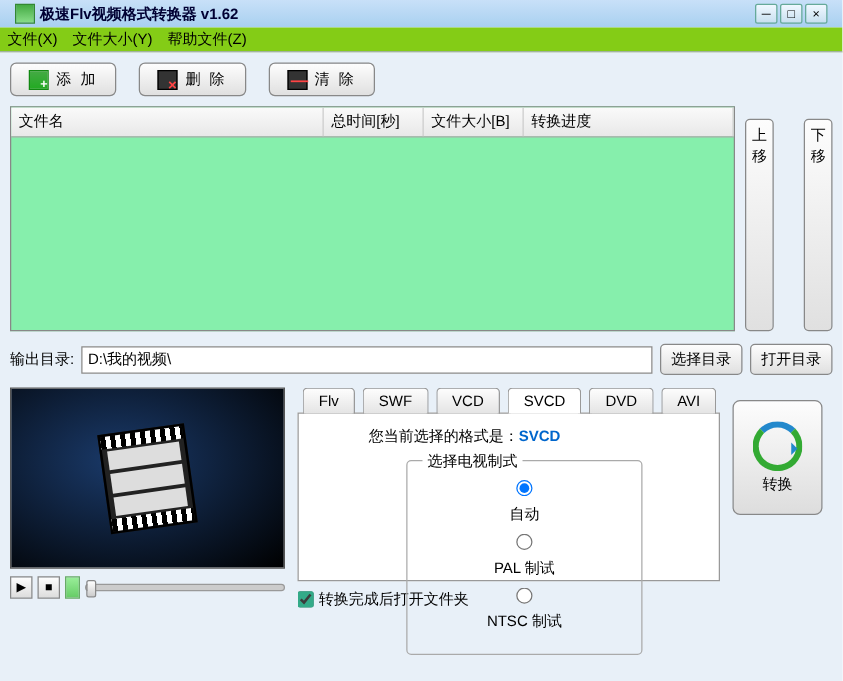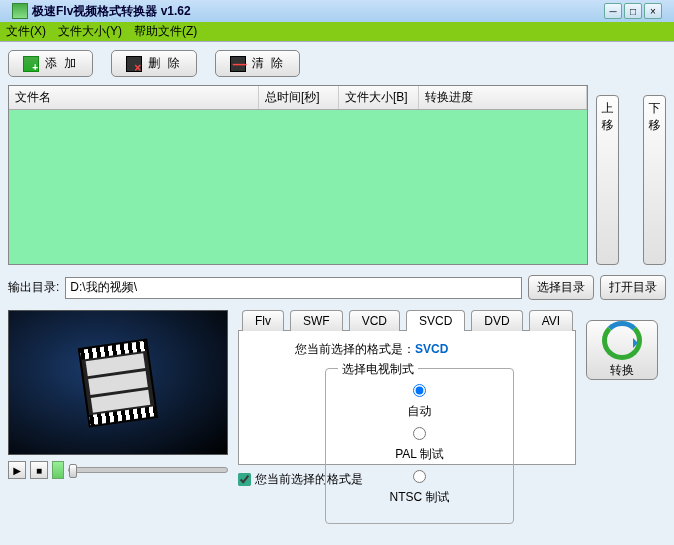--- a/index.html
+++ b/index.html
@@ -52,21 +52,21 @@
 .tabs { display: flex; gap: 6px; margin-bottom: -1px; padding-left: 4px; }
 .tab { background: linear-gradient(#fdfdfd, #e4e4e4); border: 1px solid #999; border-bottom: none; border-radius: 4px 4px 0 0; padding: 3px 12px; cursor: pointer; position: relative; }
 .tab.active { background: #fff; z-index: 2; }
 .tab-panel { border: 1px solid #999; background: #fff; padding: 10px 16px; height: 135px; }
 .cur-fmt { text-align: left; padding-left: 40px; margin-bottom: 10px; }
 .cur-fmt b { color: #0066cc; }
 .radio-group { border: 1px solid #aaa; border-radius: 4px; padding: 8px 22px 10px; width: 189px; margin-left: 70px; position: relative; }
 .radio-group legend { position: absolute; top: -8px; left: 12px; background: #fff; padding: 0 4px; }
 .radio-row { display: flex; align-items: center; gap: 6px; margin: 7px 0; flex-direction: column; }
 .convert-col { width: 80px; display: flex; align-items: flex-start; padding-top: 10px; }
-.convert-btn { width: 72px; height: 60px; background: linear-gradient(#fdfdfd, #ddd); border: 1px solid #888; border-radius: 6px; display: flex; flex-direction: column; align-items: center; justify-content: center; cursor: pointer; gap: 2px; }
+.convert-btn { width: 72px; height: 92px; background: linear-gradient(#fdfdfd, #ddd); border: 1px solid #888; border-radius: 6px; display: flex; flex-direction: column; align-items: center; justify-content: center; cursor: pointer; gap: 2px; }
 .convert-btn .ring { width: 40px; height: 40px; border: 5px solid #3a3; border-top-color: #28c; border-radius: 50%; position: relative; }
 .convert-btn .ring::after { content: ""; position: absolute; right: -6px; top: 12px; border: 5px solid transparent; border-left-color: #28c; }
 .checkbox-row { display: flex; align-items: center; gap: 4px; margin-top: 6px; }
 input[type=checkbox] { accent-color: #3a8; }
 </style>
 </head>
 <body>
 
 <div class="titlebar">
   <div class="app-icon"></div>
@@ -168,21 +168,21 @@
             <span>PAL 制试</span>
           </div>
           <div class="radio-row">
             <input type="radio" name="tv" style="">
             <span>NTSC 制试</span>
           </div>
         </div>
       </div>
       <div class="checkbox-row">
         <input type="checkbox" checked="" style="">
-        <span>您当前选择的格式是</span>
+        <span>转换完成后打开文件夹</span>
       </div>
     </div>
 
     <div class="convert-col">
       <div class="convert-btn">
         <div class="ring"></div>
         <span>转换</span>
       </div>
     </div>
   </div>

